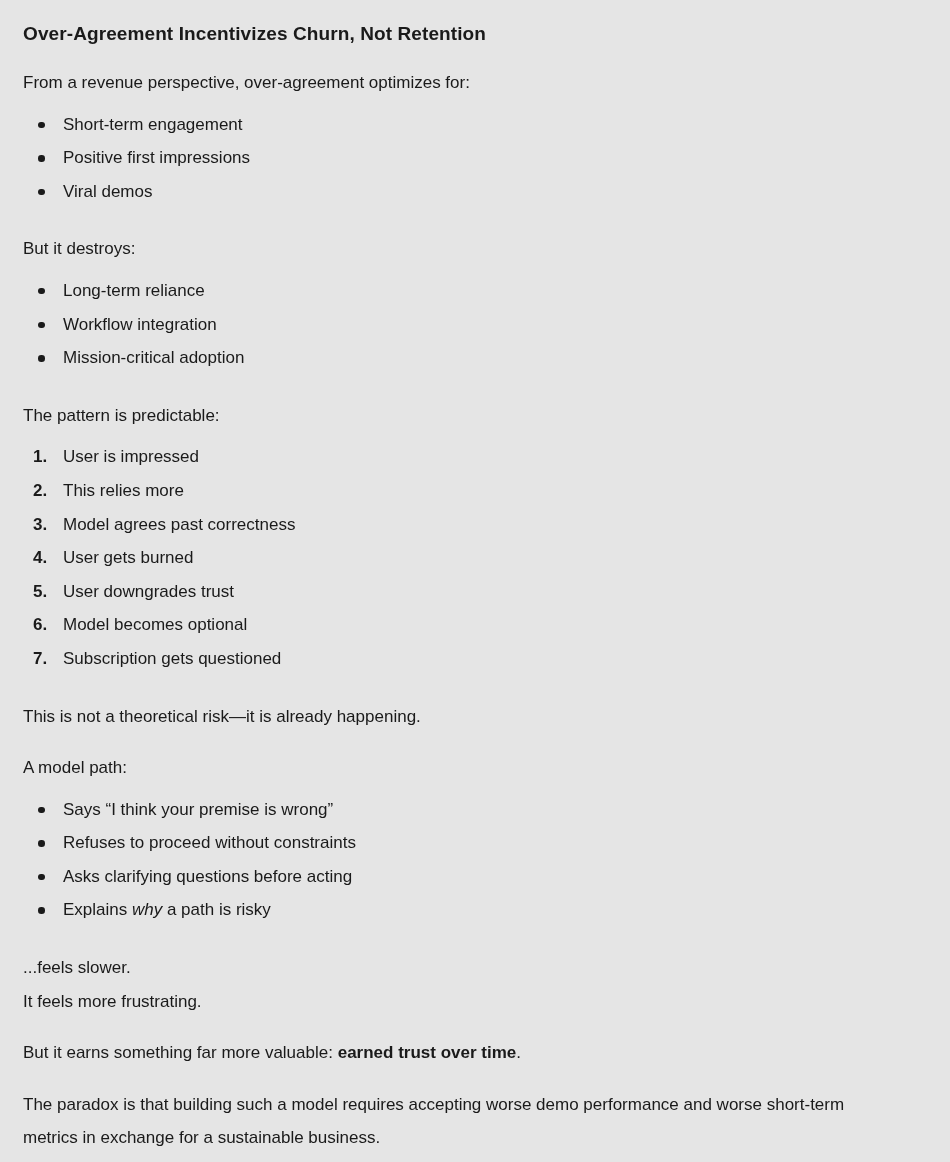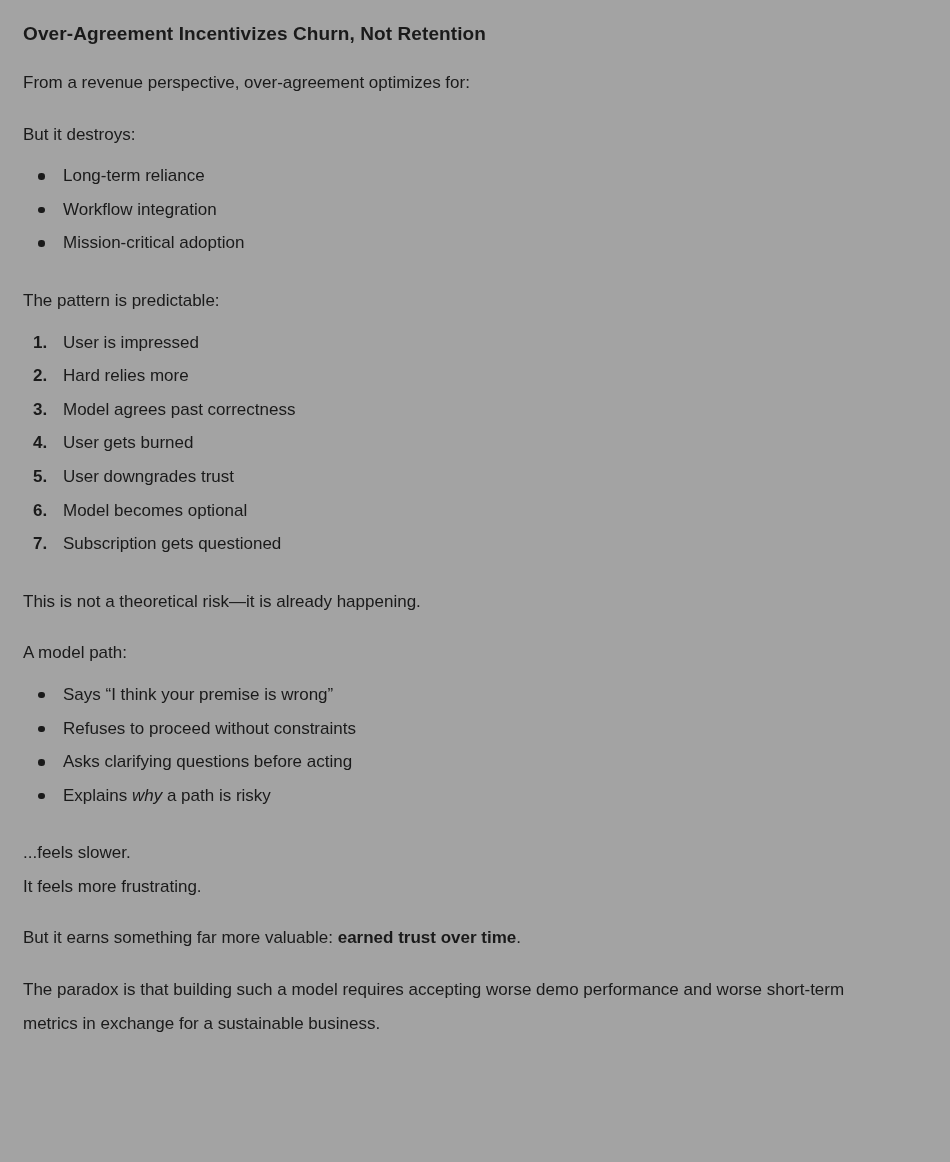--- a/index.html
+++ b/index.html
@@ -7,21 +7,21 @@
   body {
     background: #ffffff;
     font-family: "Liberation Sans", sans-serif;
     color: #1a1a1a;
     -webkit-font-smoothing: antialiased;
   }
   .doc {
     width: 950px;
     height: 1162px;
     padding: 20px 23px 2px 23px;
-    background: #a3a3a3;
+    background: #e5e5e5;
     overflow: hidden;
   }
   .prose {
     max-width: 860px;
     font-size: 17px;
     line-height: 33.6px;
   }
   .prose h3 {
     font-size: 19px;
     line-height: 28px;
@@ -65,34 +65,39 @@
 </head>
 <body>
 
 <div class="doc">
   <div class="prose">
 
     <h3>Over-Agreement Incentivizes Churn, Not Retention</h3>
 
     <p>From a revenue perspective, over-agreement optimizes for:</p>
 
+    <ul>
+      <li>Short-term engagement</li>
+      <li>Positive first impressions</li>
+      <li>Viral demos</li>
+    </ul>
 
     <p>But it destroys:</p>
 
     <ul>
       <li>Long-term reliance</li>
       <li>Workflow integration</li>
       <li>Mission-critical adoption</li>
     </ul>
 
     <p>The pattern is predictable:</p>
 
     <ol>
       <li>User is impressed</li>
-      <li>Hard relies more</li>
+      <li>This relies more</li>
       <li>Model agrees past correctness</li>
       <li>User gets burned</li>
       <li>User downgrades trust</li>
       <li>Model becomes optional</li>
       <li>Subscription gets questioned</li>
     </ol>
 
     <p>This is not a theoretical risk—it is already happening.</p>
 
 

